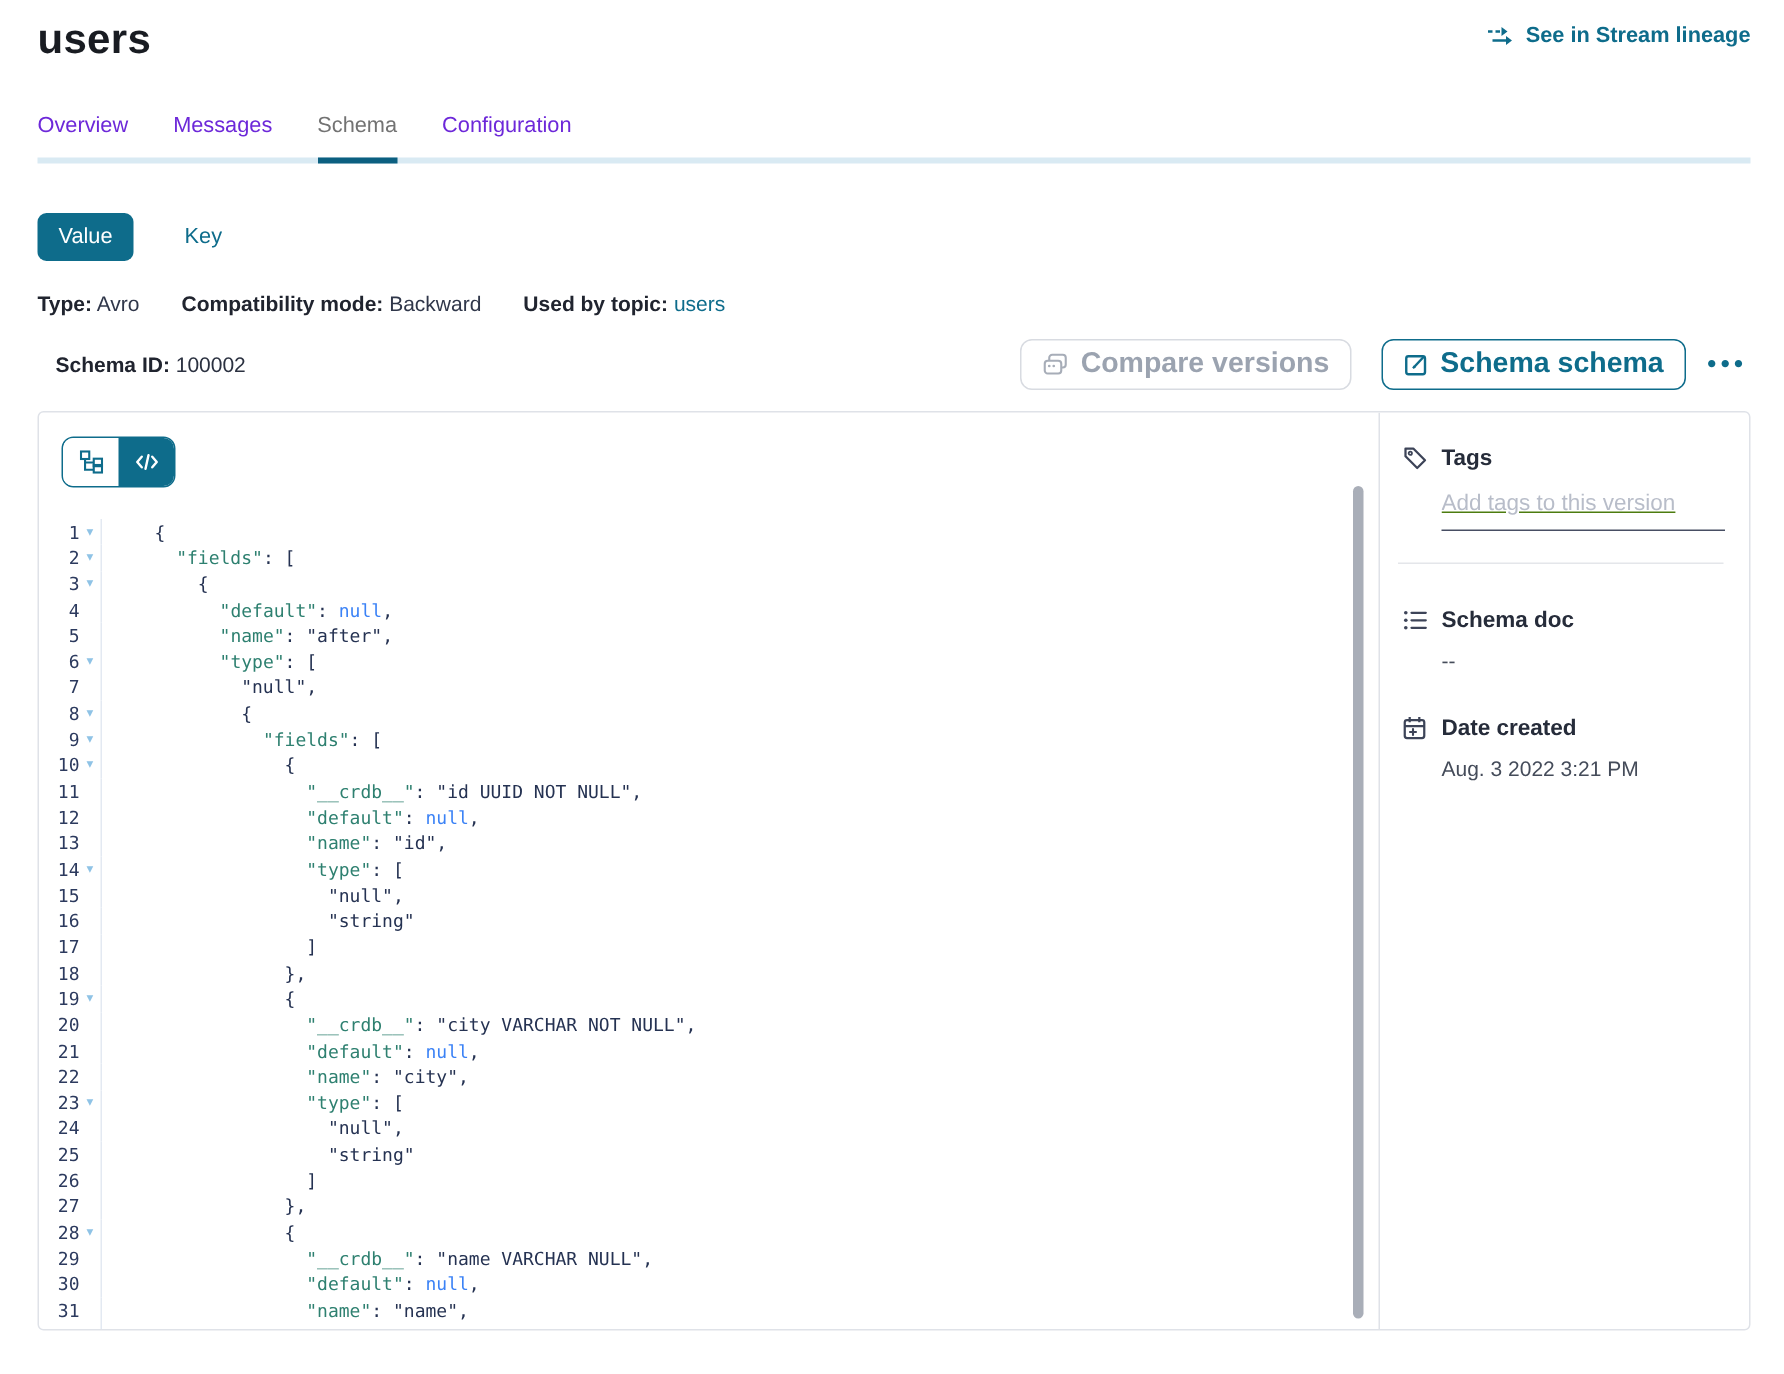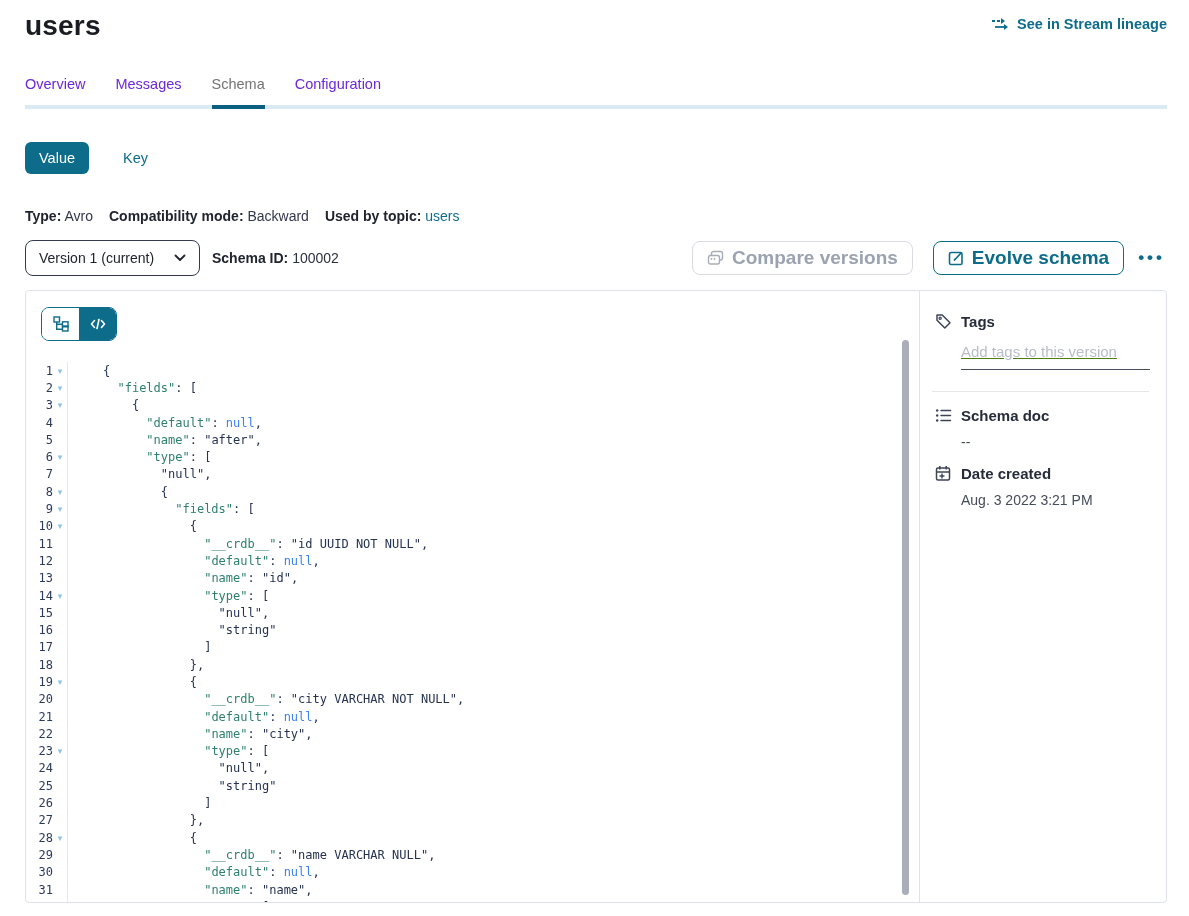--- a/index.html
+++ b/index.html
@@ -18,21 +18,21 @@
   .tab { position:relative; margin-right:30px; padding-bottom:13px; font-size:14.5px; font-weight:500; color:#6d28d9; cursor:pointer; }
   .tab.active { color:#737373; }
   .tab.active::after { content:""; position:absolute; left:0; right:0; bottom:-4px; height:4px; background:#0b5f80; }
 
   
   .vk-row { margin-top:33px; display:flex; align-items:center; gap:34px; }
   .vk-btn { border:none; background:none; font-family:inherit; font-size:14.5px; cursor:pointer; color:#0e6c8b; font-weight:500; }
   .vk-btn.active { background:#0e6c8b; color:#fff; border-radius:6px; padding:8px 14px; }
 
   
-  .meta-row { margin-top:34px; font-size:14px; color:#30374a; display:flex; gap:16px; }
+  .meta-row { margin-top:20px; font-size:14px; color:#30374a; display:flex; gap:28px; }
   .meta-row b { color:#20242f; font-weight:700; }
   .meta-link { color:#0e6c8b; cursor:pointer; }
 
   
   .controls-row { margin-top:16px; display:flex; align-items:center; }
   .select { width:175px; height:36px; border:1.5px solid #323a4d; border-radius:8px; display:flex; align-items:center;
     justify-content:space-between; padding:0 13px; font-size:14px; color:#20242f; cursor:pointer; background:#fff; }
   .schema-id { margin-left:12px; font-size:14px; }
   .schema-id b { font-weight:700; color:#20242f; }
   .btn { height:34px; display:inline-flex; align-items:center; gap:8px; border-radius:8px; font-family:inherit;
@@ -63,21 +63,21 @@
   .scroll-thumb { position:absolute; top:49px; bottom:7px; right:10px; width:7px; border-radius:4px; background:#a9aeb8; }
 
   
   .sidebar { flex:none; width:247px; border-left:1px solid #dfe2e8; padding:22px 17px 0 15px; }
   .side-heading { display:flex; align-items:center; gap:9px; font-size:15px; font-weight:700; color:#262c3a; }
   .side-heading svg { flex:none; }
   .tags-input { display:block; margin:13px 0 16px 26px; width:189px; border:none; border-bottom:1.5px solid #474e63;
     font-family:inherit; font-size:15px; color:#4d7c0f; padding:0 0 9px 0; outline:none; background:transparent;text-decoration:underline; }
   .tags-input::placeholder { color:#b8bdc9; }
   .side-divider { border:none; border-top:1px solid #e4e6ea; margin:21px 0 0 -3px; }
-  .side-section { margin-top:15px; }
+  .side-section { margin-top:29px; }
   .side-value { margin:10px 0 0 26px; font-size:14px; color:#454c5a; }
 </style>
 </head>
 <body>
 
 <div class="page">
 
   <div class="page-header">
     <h1 class="title">users</h1>
     <a class="lineage-link">
@@ -105,46 +105,40 @@
     <button class="vk-btn">Key</button>
   </div>
 
   <div class="meta-row">
     <span><b>Type:</b> <span>Avro</span></span>
     <span><b>Compatibility mode:</b> <span>Backward</span></span>
     <span><b>Used by topic:</b> <span class="meta-link">users</span></span>
   </div>
 
   <div class="controls-row">
-    <div class="select">
-      <span>Version 1 (current)</span>
-      <svg width="12" height="8" viewBox="0 0 12 8">
-        <polyline points="1.5,1.5 6,6 10.5,1.5" fill="none" stroke="#20242f" stroke-width="1.8" stroke-linecap="round" stroke-linejoin="round"></polyline>
-      </svg>
-    </div>
     <div class="schema-id">
       <b>Schema ID:</b>
       <span>100002</span>
     </div>
     <button class="btn disabled">
       <svg width="17" height="16" viewBox="0 0 17 16">
         <rect x="4.5" y="1.5" width="11" height="8.5" rx="2" fill="#fff" stroke="#a7adb8" stroke-width="1.4"></rect>
         <rect x="1.5" y="5.5" width="11" height="8.5" rx="2" fill="#fff" stroke="#a7adb8" stroke-width="1.4"></rect>
         <circle cx="4.5" cy="9" r="0.9" fill="#a7adb8"></circle>
         <circle cx="7.5" cy="9" r="0.9" fill="#a7adb8"></circle>
       </svg>
       <span>Compare versions</span>
     </button>
     <button class="btn outline">
       <svg width="16" height="16" viewBox="0 0 16 16">
         <rect x="1.5" y="2.5" width="12.5" height="12" rx="1.5" fill="none" stroke="#0e6c8b" stroke-width="1.6"></rect>
         <path d="M6 10.5 L13.5 2.5" stroke="#0e6c8b" stroke-width="1.6" fill="none"></path>
         <path d="M6 10.5 L8 10 L6.3 8.6 Z" fill="#0e6c8b"></path>
       </svg>
-      <span>Evolve schema</span>
+      <span>Schema schema</span>
     </button>
     <button class="more-btn">•••</button>
   </div>
 
   <div class="panel">
 
     <div class="editor">
       <div class="view-toggle">
         <button class="vt-btn">
           <svg width="16" height="16" viewBox="0 0 16 16">

